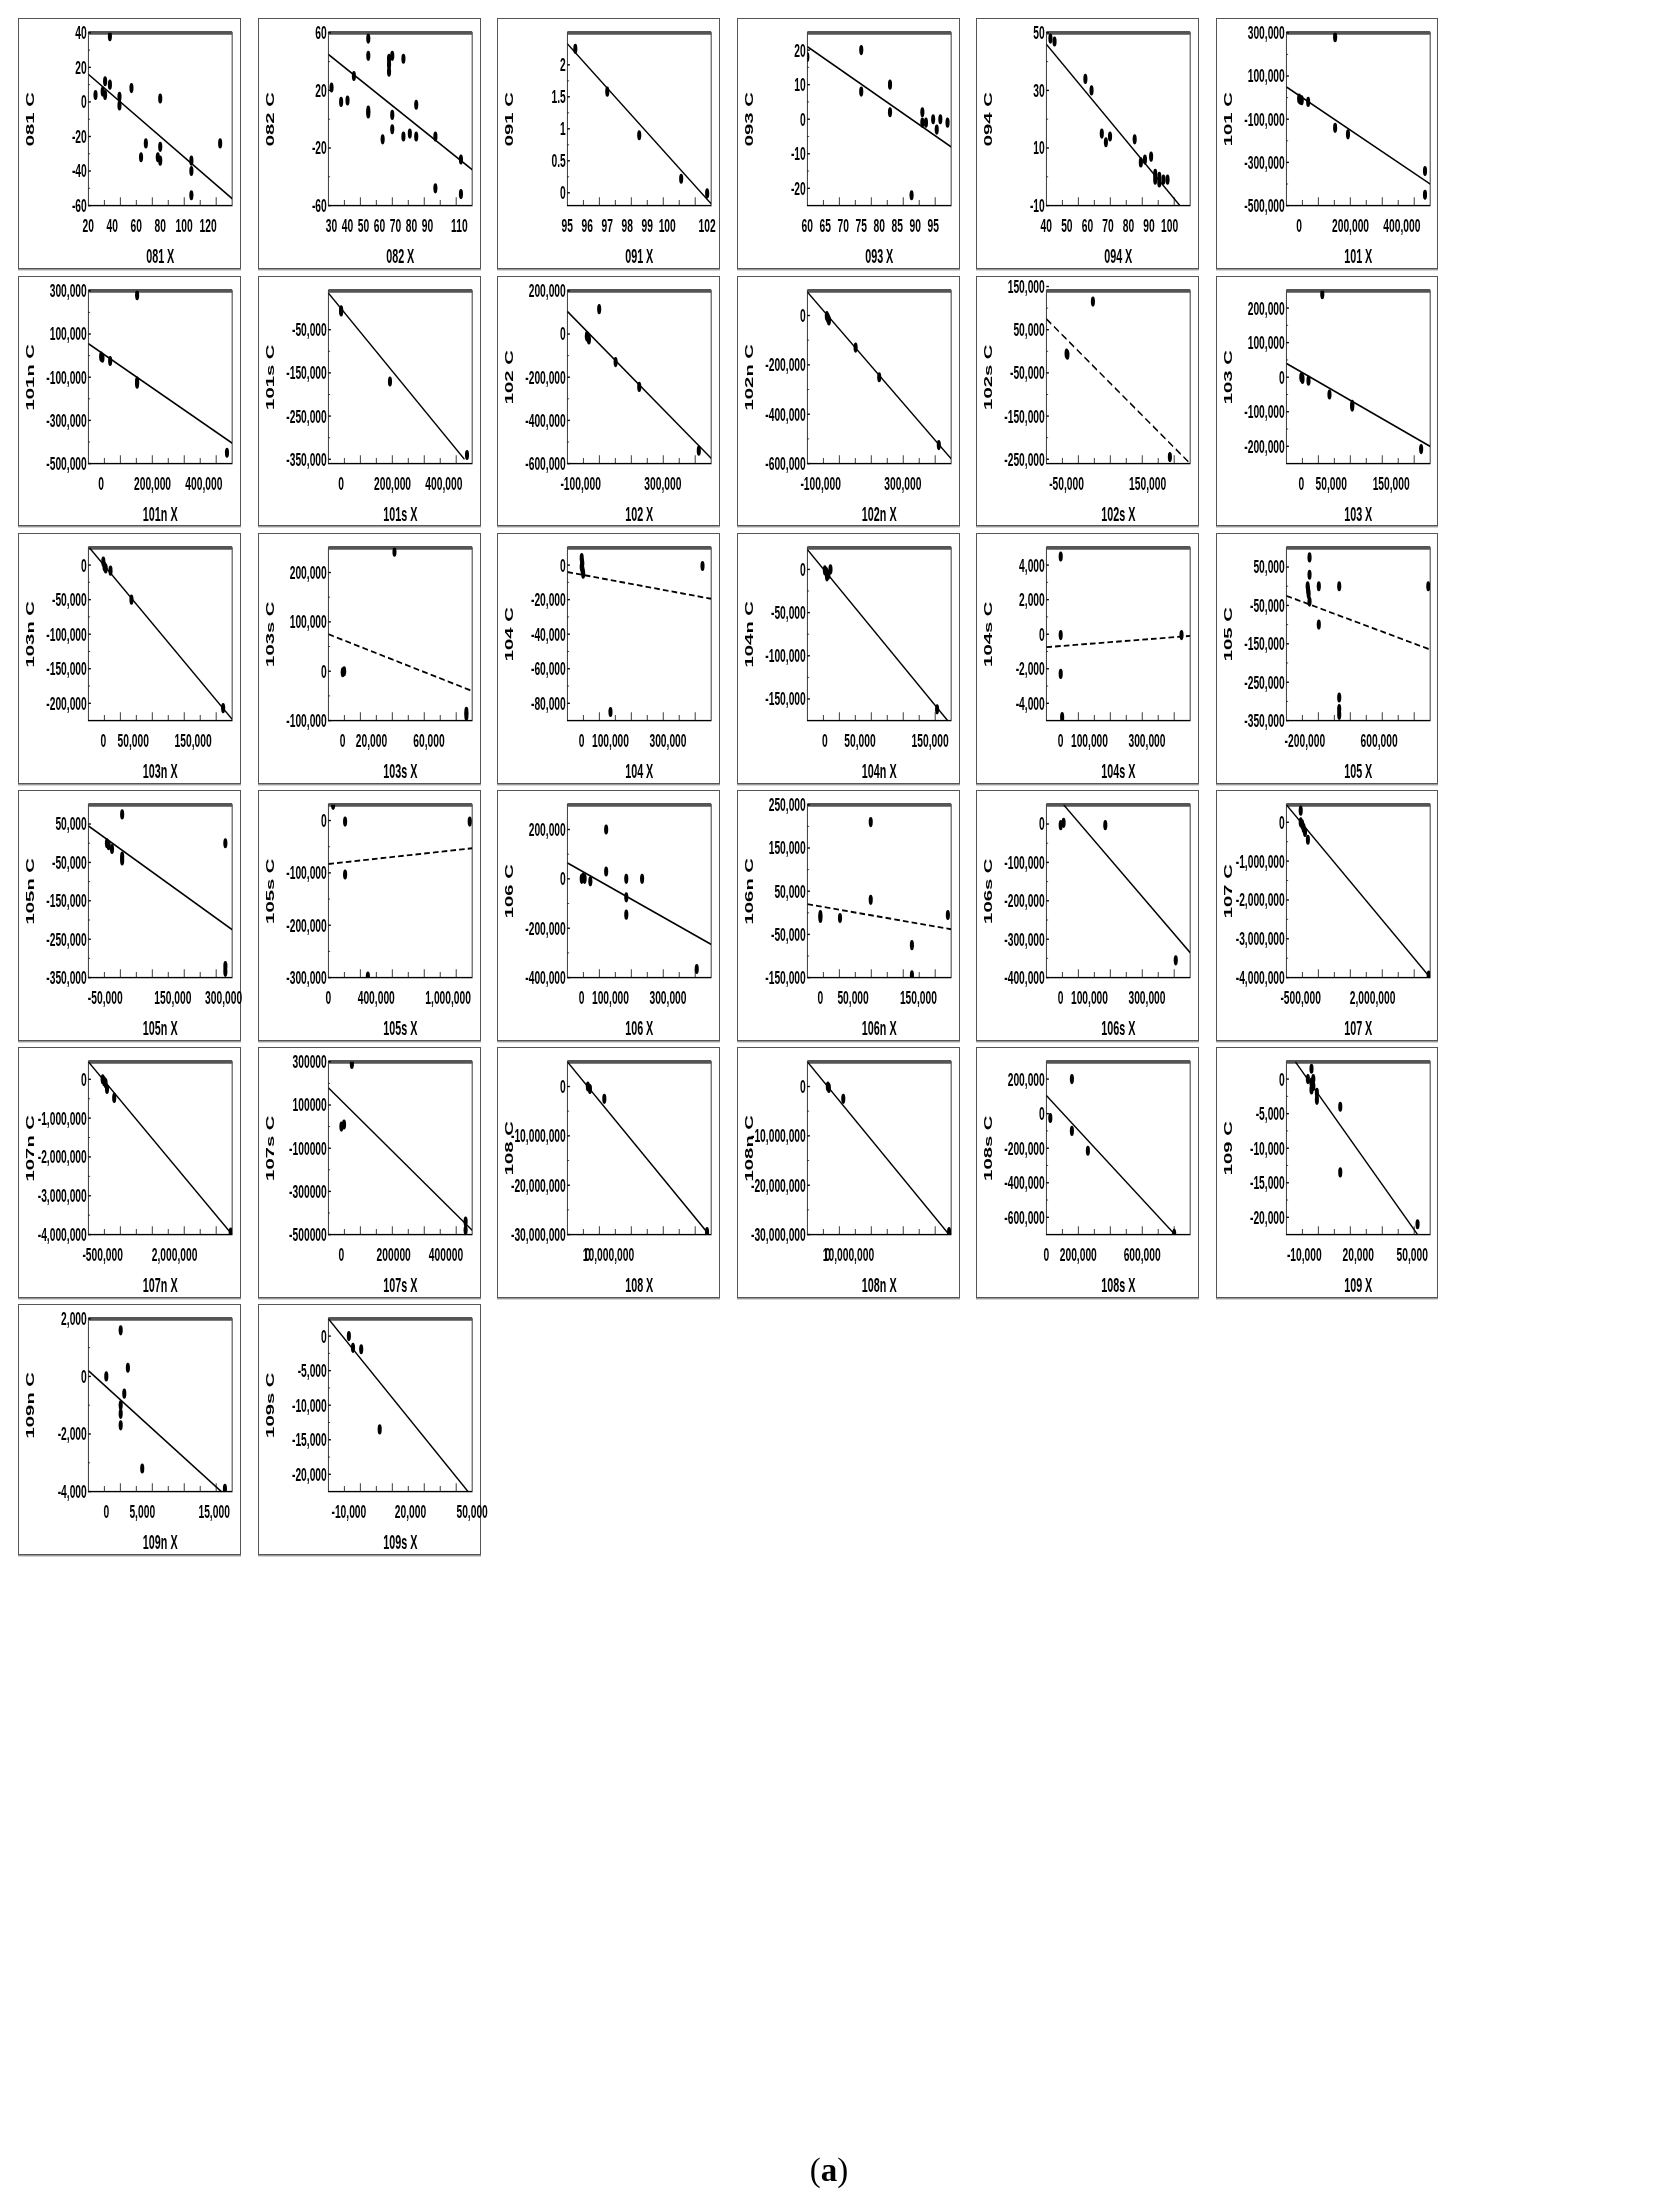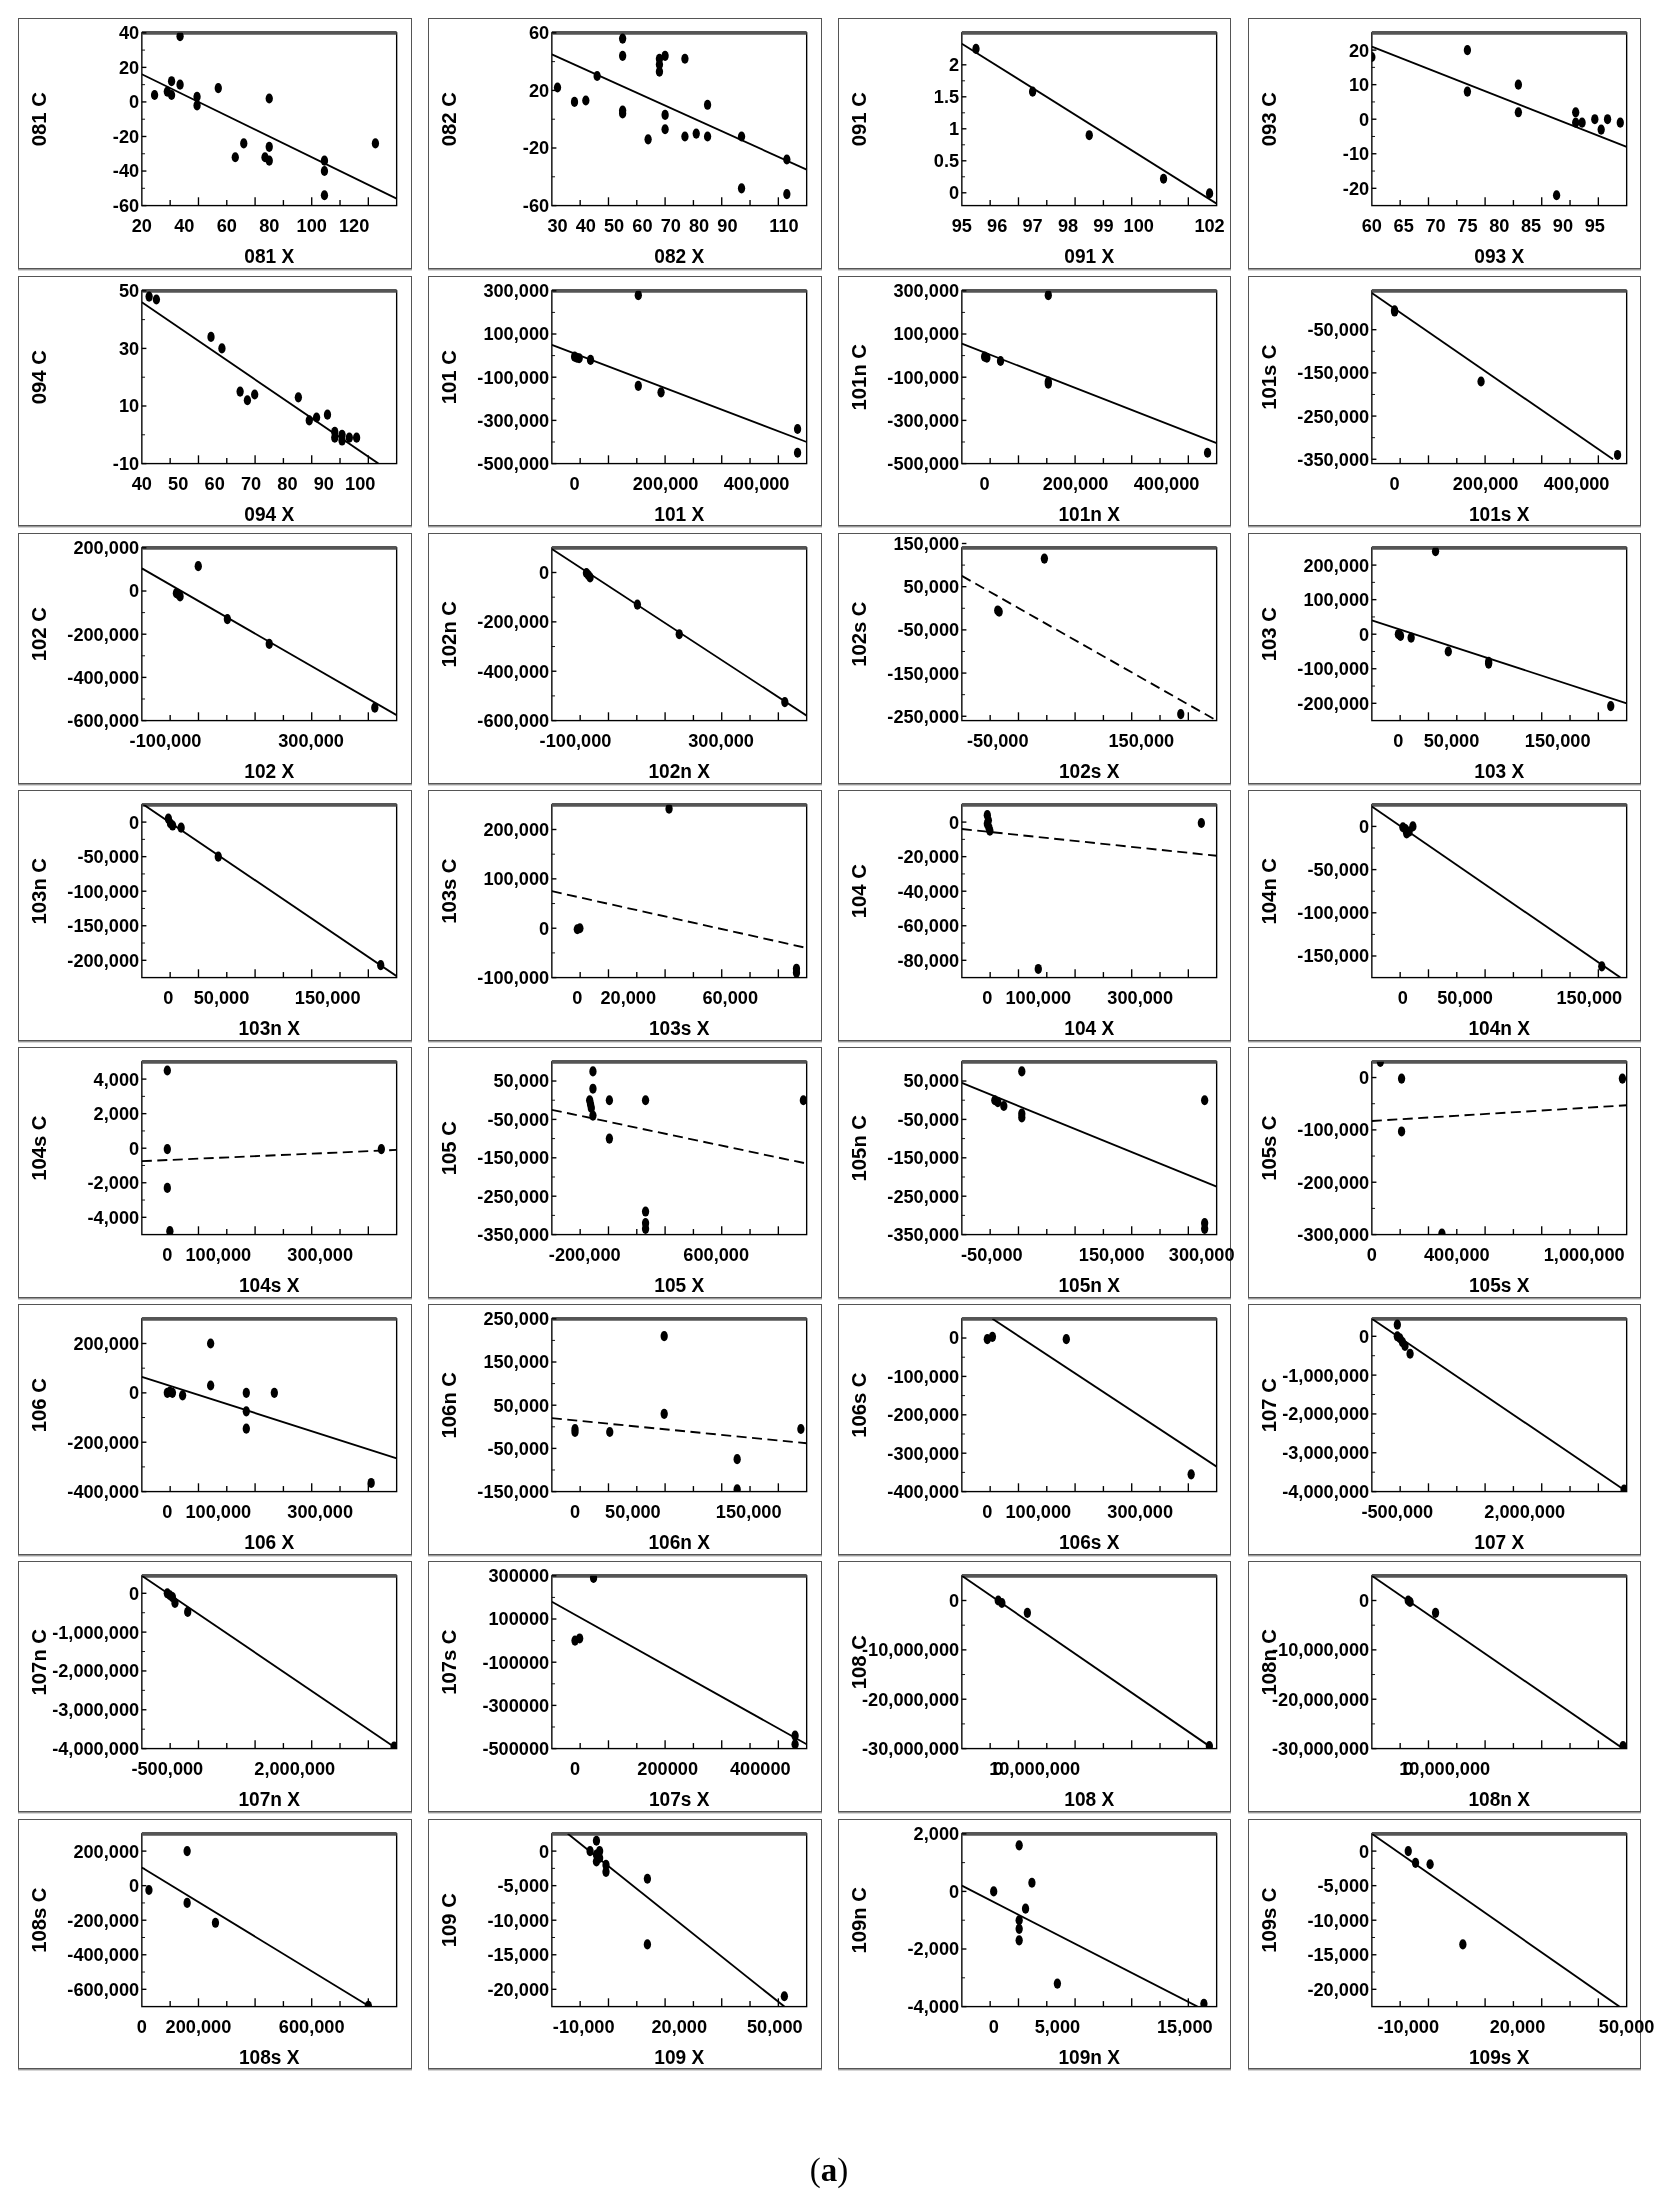--- a/index.html
+++ b/index.html
@@ -1,19 +1,19 @@
 <!DOCTYPE html>
 <html style="font-size:7.4px"><head>
 <meta charset="utf-8">
 <style>
   html, body { margin: 0; padding: 0; background: #ffffff; }
   body { width: 1658px; height: 2205px; position: relative; overflow: hidden;
          font-family: "Liberation Sans", "DejaVu Sans", sans-serif; color: #000; }
-  #grid { position: absolute; left: 18.4px; top: 18.4px; width: 1623px; height: 2051px;
-          display: grid; grid-template-columns: repeat(4, 1fr); grid-template-rows: repeat(8, 1fr);
+  #grid { position: absolute; left: 18.4px; top: 18.4px; width: 1420px; height: 2051px;
+          display: grid; grid-template-columns: repeat(6, 1fr); grid-template-rows: repeat(8, 1fr);
           column-gap: 16.6px; row-gap: 6.4px; }
   .panel { position: relative; border: 1.4px solid #555; background: #fff; box-sizing: border-box;
            box-shadow: 0 1.4px 0 #999; }
   .panel svg { position: absolute; left: 0; top: 0; width: 100%; height: 100%; overflow: visible; }
   .caption { position: absolute; left: 0; width: 100%; top: 2152px; text-align: center;
              font-family: "Liberation Serif", "DejaVu Serif", serif; font-size: 33px; }
   .caption b { font-weight: bold; }
   text { font-family: "Liberation Sans", "DejaVu Sans", sans-serif; }
 </style>
 </head>

